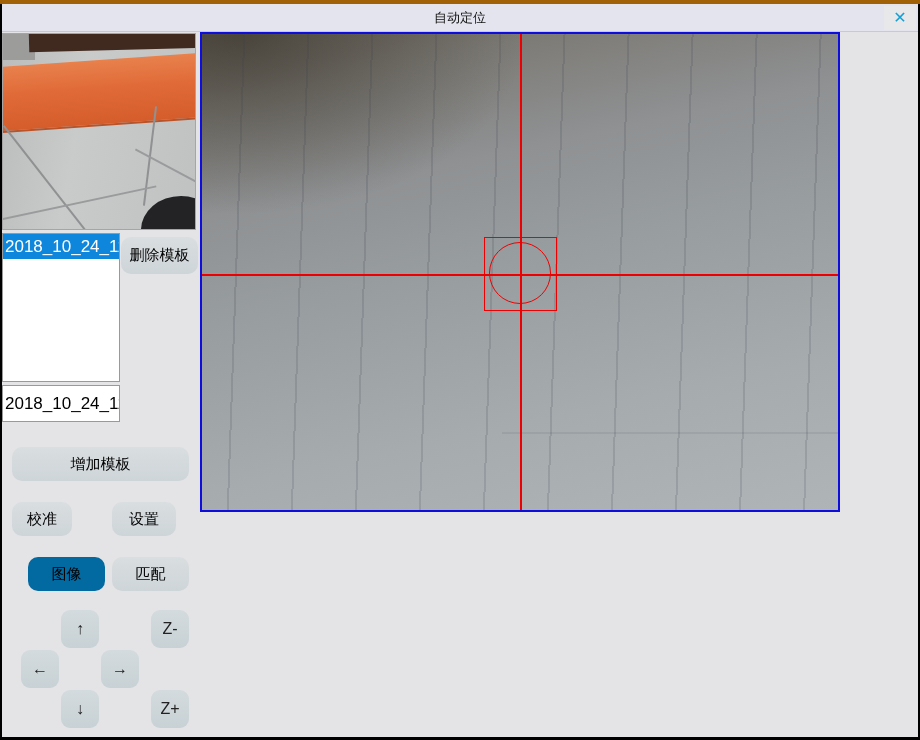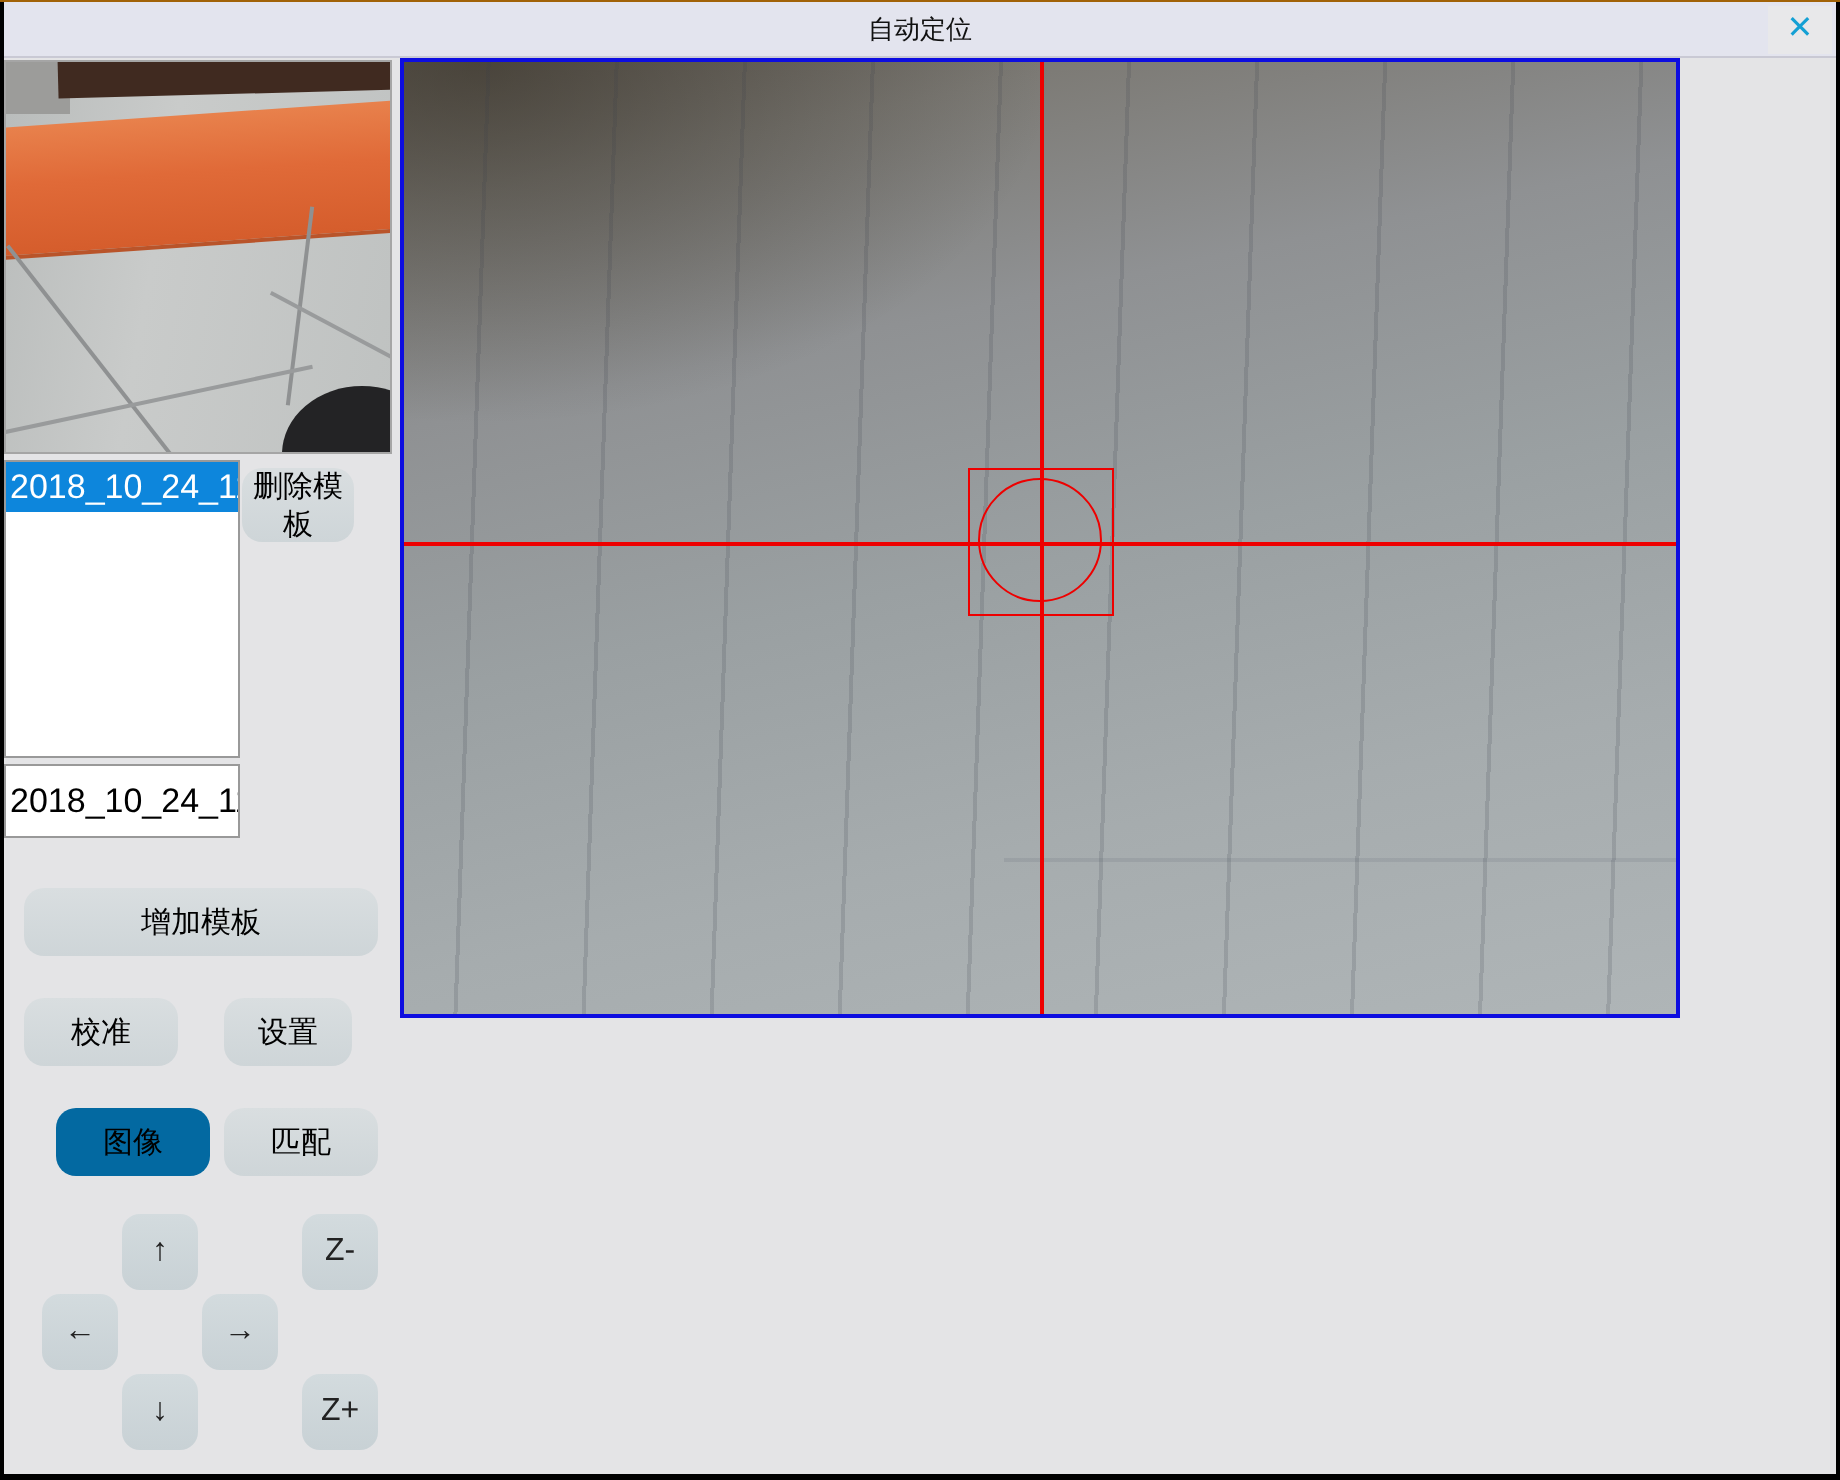--- a/index.html
+++ b/index.html
@@ -1,18 +1,18 @@
 <!DOCTYPE html>
 <html><head>
 <meta charset="utf-8">
 <style>
   * { margin:0; padding:0; box-sizing:border-box; }
   html,body { width:920px; height:740px; overflow:hidden; }
   body { font-family:"Liberation Sans","DejaVu Sans",sans-serif; }
-  #app { position:relative; width:920px; height:740px; background:#e4e4e6; border-top:1px solid #a16207; }
+  #app { position:relative; width:920px; height:740px; background:#e4e4e6; border-top:4px solid #a16207; }
 
   
   .frame-left  { position:absolute; left:0; top:0; width:2px; height:740px; background:#000; }
   .frame-right { position:absolute; right:0; top:0; width:2px; height:740px; background:#000; }
   .frame-bottom{ position:absolute; left:0; bottom:0; width:920px; height:3px; background:#000; }
 
   
   .titlebar { position:absolute; left:0; top:0; width:920px; height:28px;
               background:#e3e4ee; border-bottom:1px solid #c9c9d4;
               display:flex; align-items:center; justify-content:center; }
@@ -51,25 +51,25 @@
                         white-space:nowrap; overflow:hidden; cursor:default; }
   .namefield { position:absolute; left:2px; top:381px; width:118px; height:37px;
                background:#fff; border:1px solid #999; font-size:17px; color:#000;
                padding-left:2px; font-family:"Liberation Sans","DejaVu Sans",sans-serif; }
 
   
   .btn { position:absolute; border:none; border-radius:10px;
          background:linear-gradient(180deg,#d9dee0,#ced5d8);
          font-size:15px; color:#000; display:flex; align-items:center; justify-content:center;
          cursor:pointer; font-family:"Liberation Sans","DejaVu Sans",sans-serif; }
-  .tpl-btn { left:121px; width:56px; height:37px; }
+  .tpl-btn { left:121px; width:77px; height:37px; }
   .btn-delete  { top:233px; } .btn-clear { top:287px; }
   .btn-engrave { top:333px; } .btn-add   { top:380px; }
   .btn-poscut  { left:12px; top:443px; width:177px; height:34px; }
-  .btn-calib   { left:12px;  top:498px; width:77px; height:34px; }
+  .btn-calib   { left:12px;  top:498px; width:60px; height:34px; }
   .btn-settings{ left:112px; top:498px; width:64px; height:34px; }
   .btn-image   { left:28px;  top:553px; width:77px; height:34px;
                  background:#0369a1; color:#000; }
   .btn-match   { left:112px; top:553px; width:77px; height:34px; }
 
   .jog { width:38px; height:38px; border-radius:9px;
          background:linear-gradient(180deg,#d3dbde,#c8d1d5); font-size:16px; color:#222; }
   .jog-up    { left:61px;  top:606px; } .jog-zminus { left:151px; top:606px; }
   .jog-left  { left:21px;  top:646px; } .jog-right  { left:101px; top:646px; }
   .jog-down  { left:61px;  top:686px; } .jog-zplus  { left:151px; top:686px; }

